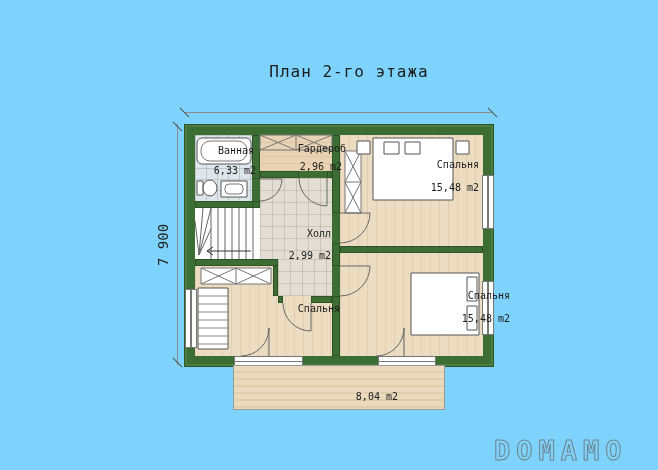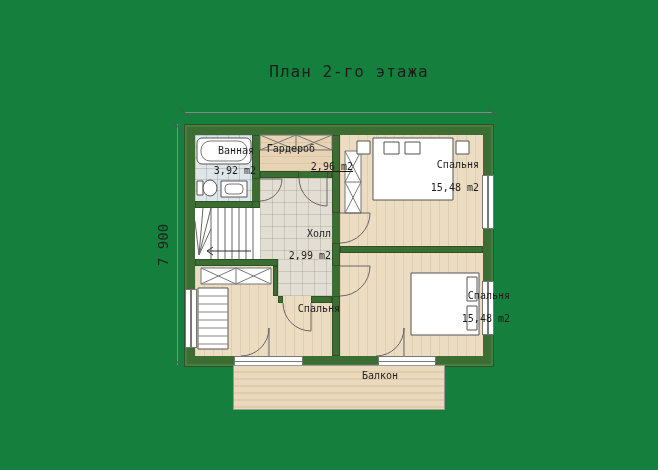--- a/index.html
+++ b/index.html
@@ -1,16 +1,16 @@
 <!DOCTYPE html>
 <html><head>
 <meta charset="utf-8">
 <style>
   html,body{margin:0;padding:0;background:#fbfaf8;}
-  .page{position:relative;width:658px;height:470px;background:#15803d;overflow:hidden;
+  .page{position:relative;width:658px;height:470px;background:#7dd3fc;overflow:hidden;
         font-family:"DejaVu Sans Mono","Liberation Mono",monospace;color:#1c1c1c;}
   .abs{position:absolute;}
   .title{font-size:16px;letter-spacing:1px;text-align:center;}
   .dim-text{font-size:14px;text-align:center;color:#222;}
   .dim-line{background:#8a8a8a;}
   .tick{width:13px;height:1px;background:#555;transform:rotate(45deg);}
   .plan{background:#3c6d33;border:1px solid #2d5326;box-shadow:inset 0 0 0 2px #4a7d40;}
   .floor-wood{background:#ecdcc1;background-image:repeating-linear-gradient(90deg,rgba(156,118,70,.14) 0 1px,transparent 1px 9px);}
   .floor-bath{background:#dfe6ea;background-image:linear-gradient(rgba(130,145,155,.35) 1px,transparent 1px),linear-gradient(90deg,rgba(130,145,155,.35) 1px,transparent 1px);background-size:11px 11px;}
   .floor-tile{background:#e3ded4;background-image:linear-gradient(rgba(150,140,120,.3) 1px,transparent 1px),linear-gradient(90deg,rgba(150,140,120,.3) 1px,transparent 1px);background-size:12px 12px;}
@@ -146,27 +146,28 @@
         <path d="M126,178 L126,206 M98,178 A28,28 0 0 0 126,206"></path>
         <path d="M84,231 L84,203 M56,231 A28,28 0 0 0 84,203"></path>
         <path d="M219,231 L219,203 M191,231 A28,28 0 0 0 219,203"></path>
       </g>
     </svg>
   </div>
 
   <div class="abs balcony" style="left:233px;top:365px;width:210px;height:43px;"></div>
 
   <div class="rlabel" style="left:192px;top:144px;width:62px;">Ванная</div>
-  <div class="rlabel" style="left:190px;top:164px;width:66px;">3,92 m2</div>
-  <div class="rlabel" style="left:245px;top:142px;width:70px;">Гардероб</div>
-  <div class="rlabel" style="left:259px;top:160px;width:94px;text-decoration:underline;">2,96 m2</div>
+  <div class="rlabel" style="left:190px;top:164px;width:66px;">6,33 m2</div>
+  <div class="rlabel" style="left:276px;top:142px;width:70px;">Гардероб</div>
+  <div class="rlabel" style="left:248px;top:160px;width:94px;">2,96 m2</div>
   <div class="rlabel" style="left:259px;top:227px;width:72px;">Холл</div>
   <div class="rlabel" style="left:259px;top:249px;width:72px;">2,99 m2</div>
   <div class="rlabel" style="left:339px;top:158px;width:140px;">Спальня</div>
   <div class="rlabel" style="left:339px;top:181px;width:140px;">15,48 m2</div>
   <div class="rlabel" style="left:205px;top:302px;width:135px;">Спальня</div>
   <div class="rlabel" style="left:370px;top:289px;width:140px;">Спальня</div>
   <div class="rlabel" style="left:370px;top:312px;width:140px;">15,48 m2</div>
-  <div class="rlabel" style="left:233px;top:369px;width:165px;">Балкон</div>
+  <div class="rlabel" style="left:233px;top:390px;width:165px;">8,04 m2</div>
 
 
+  <div class="abs outline-text logo" style="left:494px;top:435px;">DOMAMO</div>
 
 </div>
 
 </body></html>

